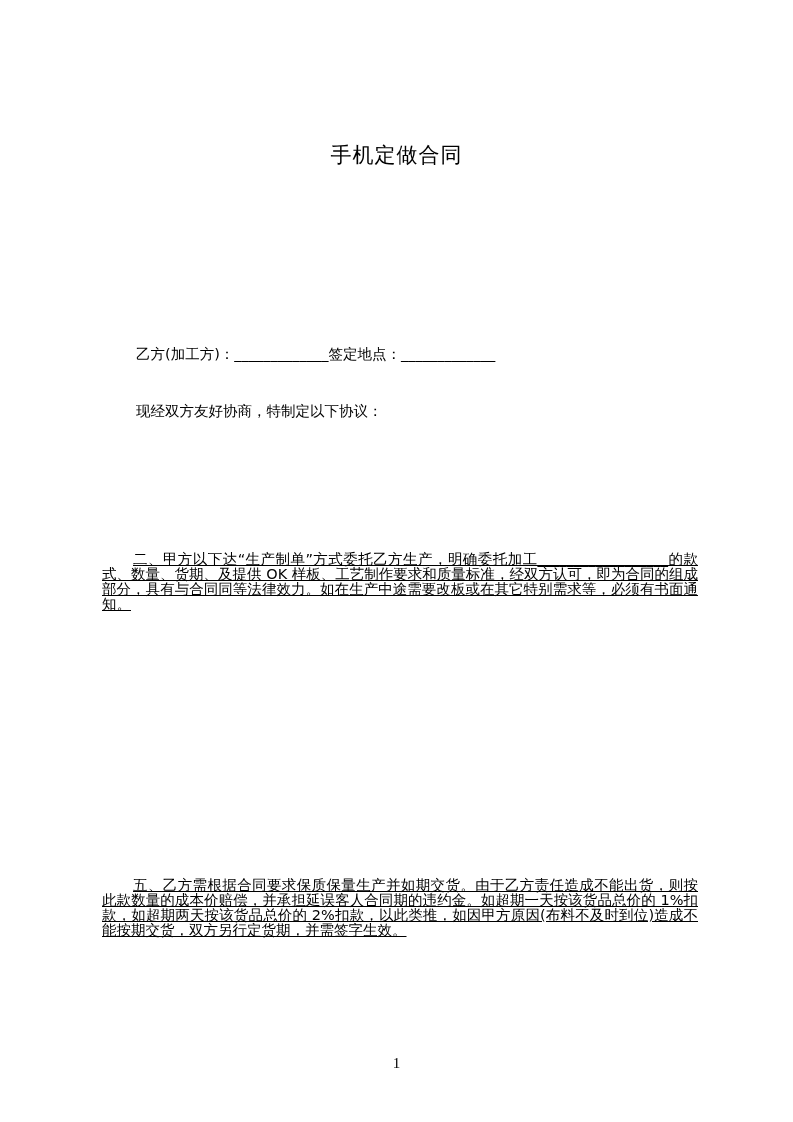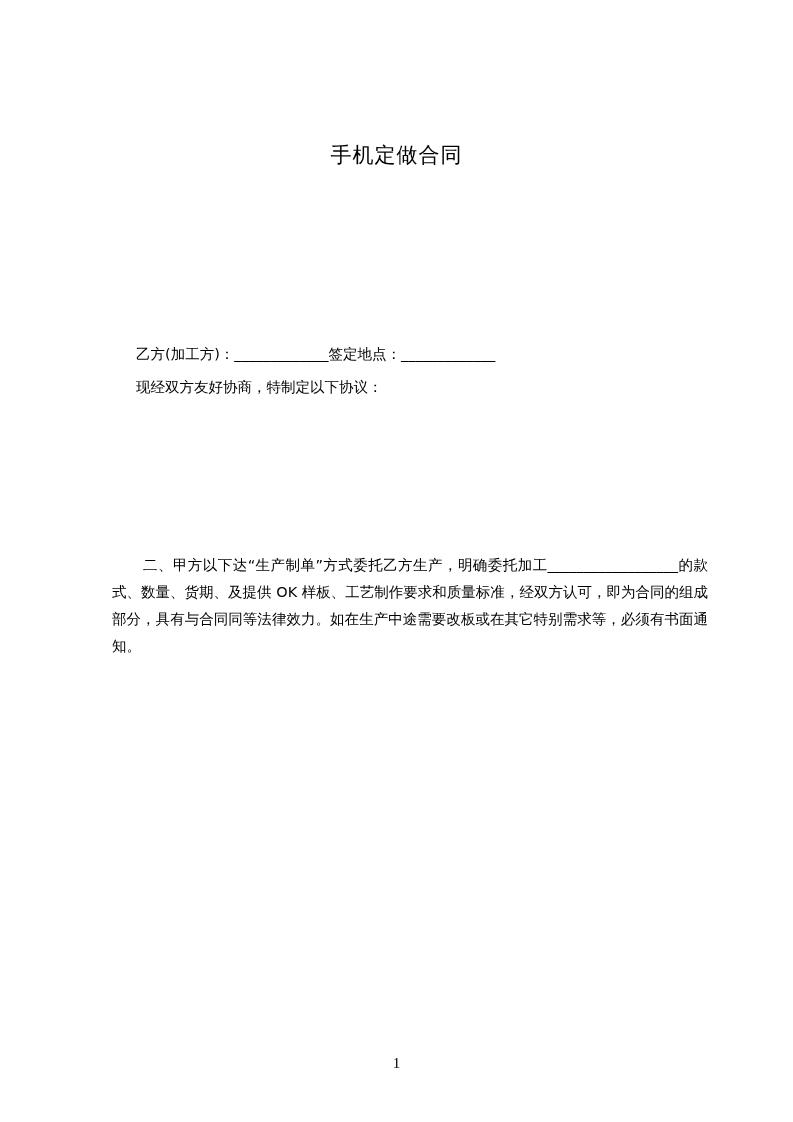--- a/index.html
+++ b/index.html
@@ -2,34 +2,35 @@
 <html><head>
 <meta charset="utf-8">
 <style>
   html, body { margin: 0; padding: 0; background: #ffffff; }
   body { width: 793px; height: 1122px; position: relative; overflow: hidden;
          font-family: "DejaVu Sans", "Liberation Sans", sans-serif; color: #000; }
   .page { position: absolute; left: 0; top: 0; width: 704px; height: 1122px; }
   .title { position: absolute; top: 141px; left: 0; width: 793px; text-align: center;
            font-size: 21px; letter-spacing: 1px; }
   .line { position: absolute; left: 136px; font-size: 14.5px; white-space: pre; }
-  .para { position: absolute; left: 112px; width: 596px; font-size: 14.5px;
-          line-height: 27px; text-indent: 31px; text-align: justify; }
+  .para { position: absolute; left: 102px; width: 596px; font-size: 14.5px;
+          line-height: 15px; text-indent: 31px; text-align: justify; text-decoration: underline; }
   .pagenum { position: absolute; top: 1055px; left: 0; width: 793px; text-align: center;
              font-family: "Liberation Serif", serif; font-size: 15px; }
 </style>
 </head>
 <body>
 
 <div class="page">
   <div class="title">手机定做合同</div>
 
 
   <div class="line" style="top:345px;"><span>乙方(加工方)：</span><span>_____________</span><span>签定地点：</span><span>_____________</span></div>
 
-  <div class="line" style="top:378px;">现经双方友好协商，特制定以下协议：</div>
+  <div class="line" style="top:402px;">现经双方友好协商，特制定以下协议：</div>
 
 
 
   <div class="para" style="top:552px;">二、甲方以下达“生产制单”方式委托乙方生产，明确委托加工__________________的款式、数量、货期、及提供 OK 样板、工艺制作要求和质量标准，经双方认可，即为合同的组成部分，具有与合同同等法律效力。如在生产中途需要改板或在其它特别需求等，必须有书面通知。</div>
+  <div class="para" style="top:878px;">五、乙方需根据合同要求保质保量生产并如期交货。由于乙方责任造成不能出货，则按此款数量的成本价赔偿，并承担延误客人合同期的违约金。如超期一天按该货品总价的 1%扣款，如超期两天按该货品总价的 2%扣款，以此类推，如因甲方原因(布料不及时到位)造成不能按期交货，双方另行定货期，并需签字生效。</div>
 
   <div class="pagenum">1</div>
 </div>
 
 </body></html>

